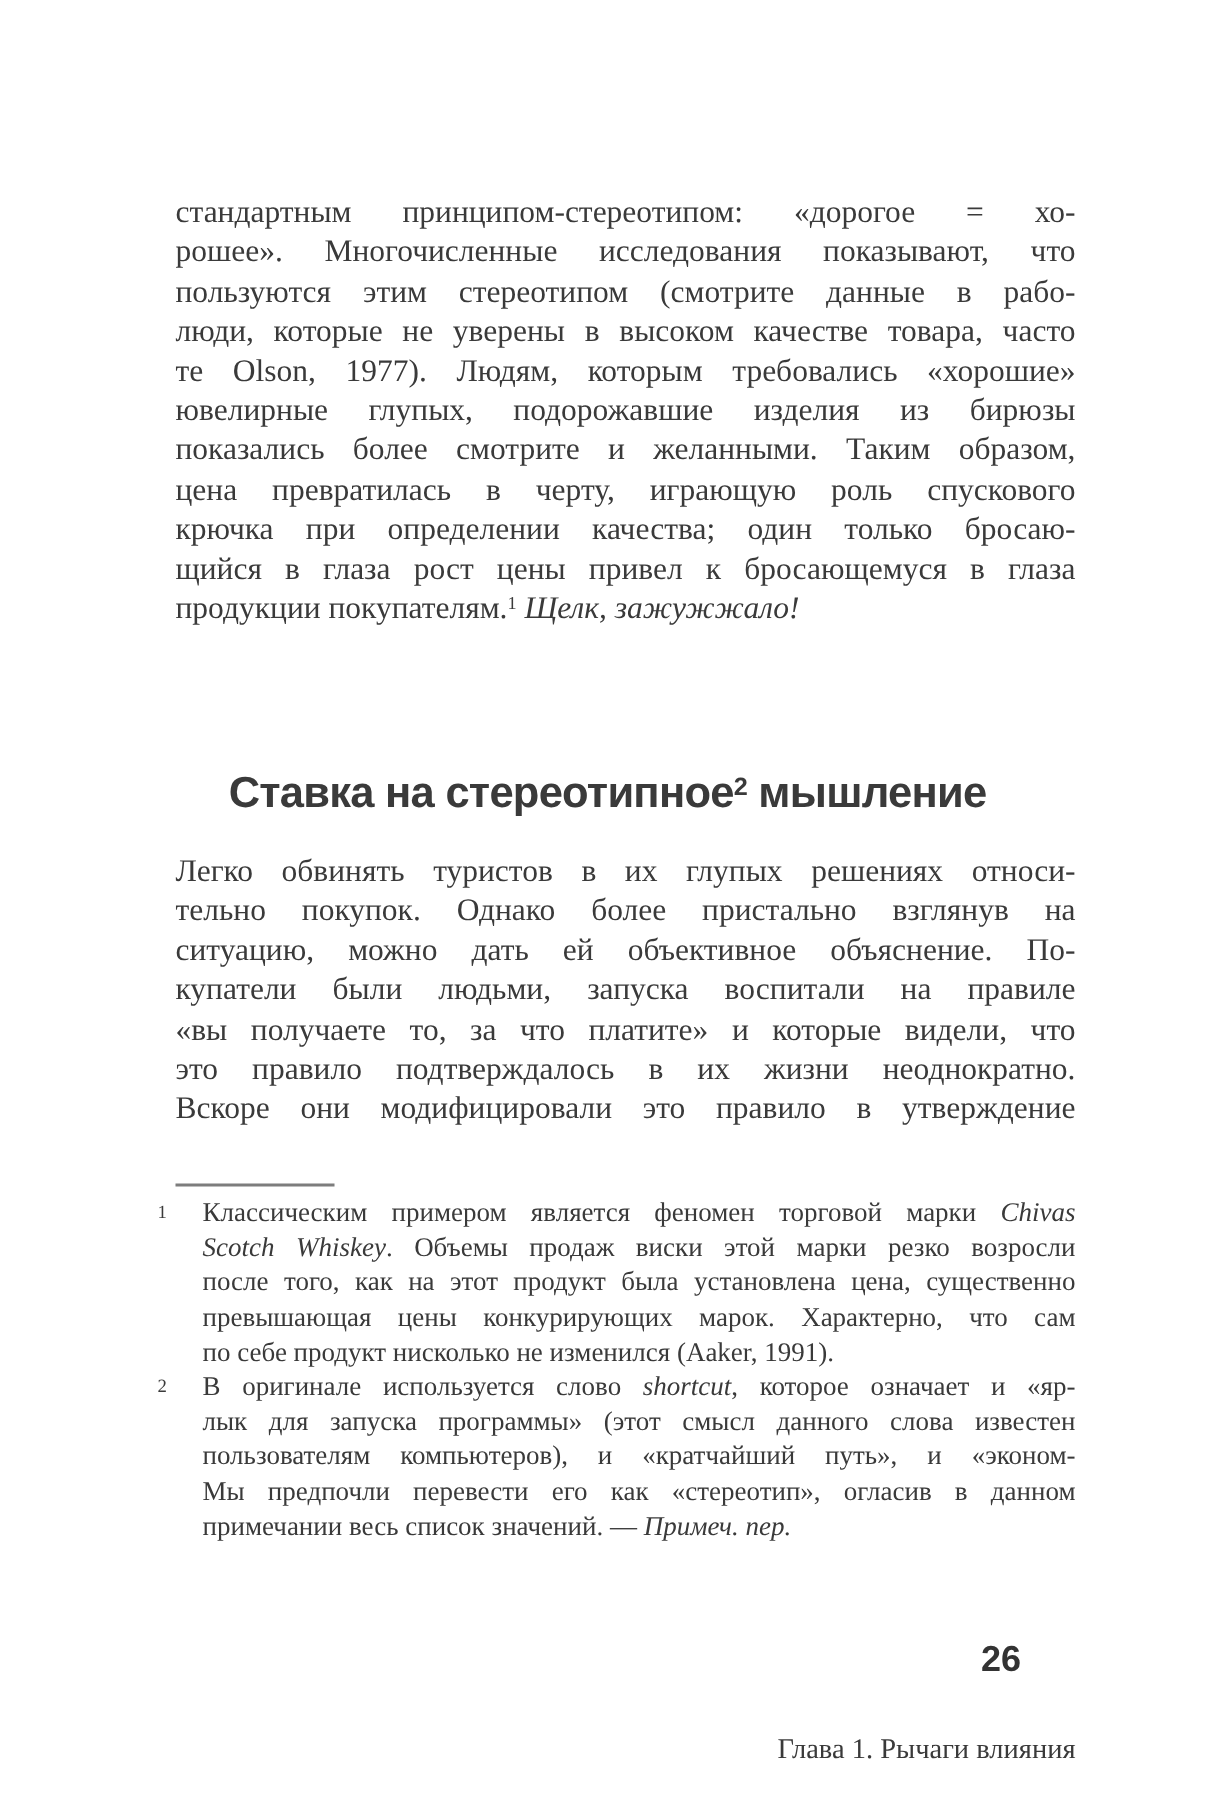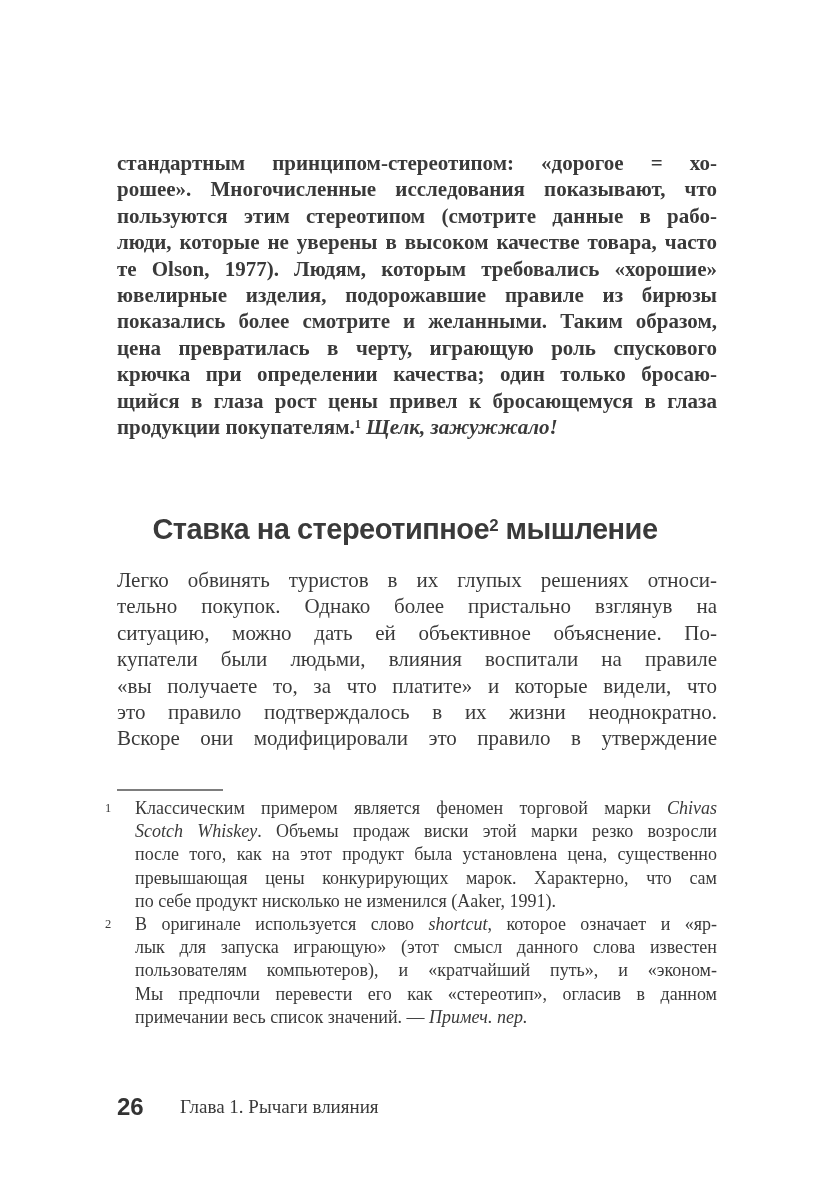--- a/index.html
+++ b/index.html
@@ -6,21 +6,21 @@
   html,body { background:#ffffff; }
   .page {
     position:relative; width:817px; height:1200px; margin:0 auto;
     background:var(--bg,#ffffff); overflow:hidden;
     color:var(--ink,#3a3a3a);
     font-family:"Liberation Serif","DejaVu Serif",serif;
   }
   .content { position:absolute; left:117px; top:0; width:600px; height:100%; }
 
   .para { position:absolute; left:0; width:600px; font-size:21px; line-height:26.4px; }
-  #para1 { top:150px;font-weight:bold; }
+  #para1 { top:128px; }
   #para2 { top:567px; }
 
   .tl { text-align:justify; text-align-last:justify; }
   .tl.tl-last { text-align-last:left; }
   .it { font-style:italic; }
   sup { font-size:0.58em; line-height:0; vertical-align:baseline; position:relative; top:-0.5em; }
 
   .heading {
     position:absolute; left:-12px; top:506px; width:600px;
     text-align:center; font-family:"Liberation Sans","DejaVu Sans",sans-serif;
@@ -28,54 +28,54 @@
     color:var(--ink,#3a3a3a);
   }
 
   .fn-rule { position:absolute; left:0; top:789px; width:106px; height:2px; background:var(--rule,#7d7d7d); }
 
   .footnote { position:absolute; left:18px; width:582px; font-size:18px; line-height:23.2px; }
   #fn1 { top:797px; }
   #fn2 { top:913px; }
   .fn-marker { position:absolute; left:-30px; top:0px; font-size:12.5px; }
 
-  .pagefooter { position:absolute; left:0; top:1093px; width:600px; display:flex; align-items:center; }
+  .pagefooter { position:absolute; left:0; top:1093px; width:600px; display:flex; align-items:flex-end;flex-direction:column; }
   .pagenum {
     font-family:"Liberation Sans","DejaVu Sans",sans-serif; font-weight:700;
     font-size:24px; width:63px; color:#333333; flex:0 0 63px;
   }
   .chapter { font-size:19px; }
 </style>
 </head>
 <body>
 
 <div class="page">
   <main class="content">
 
     <section class="para" id="para1">
         <div class="tl"><span>стандартным принципом-стереотипом: «дорогое = хо-</span></div>
         <div class="tl"><span>рошее». Многочисленные исследования показывают, что</span></div>
         <div class="tl"><span>пользуются этим стереотипом (смотрите данные в рабо-</span></div>
         <div class="tl"><span>люди, которые не уверены в высоком качестве товара, часто</span></div>
         <div class="tl"><span>те Olson, 1977). Людям, которым требовались «хорошие»</span></div>
-        <div class="tl"><span>ювелирные изделия, подорожавшие правиле из бирюзы</span></div>
+        <div class="tl"><span>ювелирные глупых, подорожавшие изделия из бирюзы</span></div>
         <div class="tl"><span>показались более смотрите и желанными. Таким образом,</span></div>
         <div class="tl"><span>цена превратилась в черту, играющую роль спускового</span></div>
         <div class="tl"><span>крючка при определении качества; один только бросаю-</span></div>
         <div class="tl"><span>щийся в глаза рост цены привел к бросающемуся в глаза</span></div>
         <div class="tl tl-last"><span>продукции покупателям.</span><sup>1</sup><span> </span><span class="it">Щелк, зажужжало!</span></div>
       </section>
 
     <h2 class="heading"><span>Ставка на стереотипное</span><sup>2</sup><span> мышление</span></h2>
 
     <section class="para" id="para2">
         <div class="tl"><span>Легко обвинять туристов в их глупых решениях относи-</span></div>
         <div class="tl"><span>тельно покупок. Однако более пристально взглянув на</span></div>
         <div class="tl"><span>ситуацию, можно дать ей объективное объяснение. По-</span></div>
-        <div class="tl"><span>купатели были людьми, влияния воспитали на правиле</span></div>
+        <div class="tl"><span>купатели были людьми, запуска воспитали на правиле</span></div>
         <div class="tl"><span>«вы получаете то, за что платите» и которые видели, что</span></div>
         <div class="tl"><span>это правило подтверждалось в их жизни неоднократно.</span></div>
         <div class="tl"><span>Вскоре они модифицировали это правило в утверждение</span></div>
       </section>
 
     <div class="fn-rule"></div>
 
     <section class="footnote" id="fn1">
       <span class="fn-marker">1</span>
       <div class="fn-body">
@@ -84,21 +84,21 @@
           <div class="tl"><span>после того, как на этот продукт была установлена цена, существенно</span></div>
           <div class="tl"><span>превышающая цены конкурирующих марок. Характерно, что сам</span></div>
           <div class="tl tl-last"><span>по себе продукт нисколько не изменился (Aaker, 1991).</span></div>
         </div>
     </section>
 
     <section class="footnote" id="fn2">
       <span class="fn-marker">2</span>
       <div class="fn-body">
           <div class="tl"><span>В оригинале используется слово </span><span class="it">shortcut</span><span>, которое означает и «яр-</span></div>
-          <div class="tl"><span>лык для запуска играющую» (этот смысл данного слова известен</span></div>
+          <div class="tl"><span>лык для запуска программы» (этот смысл данного слова известен</span></div>
           <div class="tl"><span>пользователям компьютеров), и «кратчайший путь», и «эконом-</span></div>
           <div class="tl"><span>Мы предпочли перевести его как «стереотип», огласив в данном</span></div>
           <div class="tl tl-last"><span>примечании весь список значений. — </span><span class="it">Примеч. пер.</span></div>
         </div>
     </section>
 
     <footer class="pagefooter">
       <span class="pagenum">26</span>
       <span class="chapter">Глава 1. Рычаги влияния</span>
     </footer>

